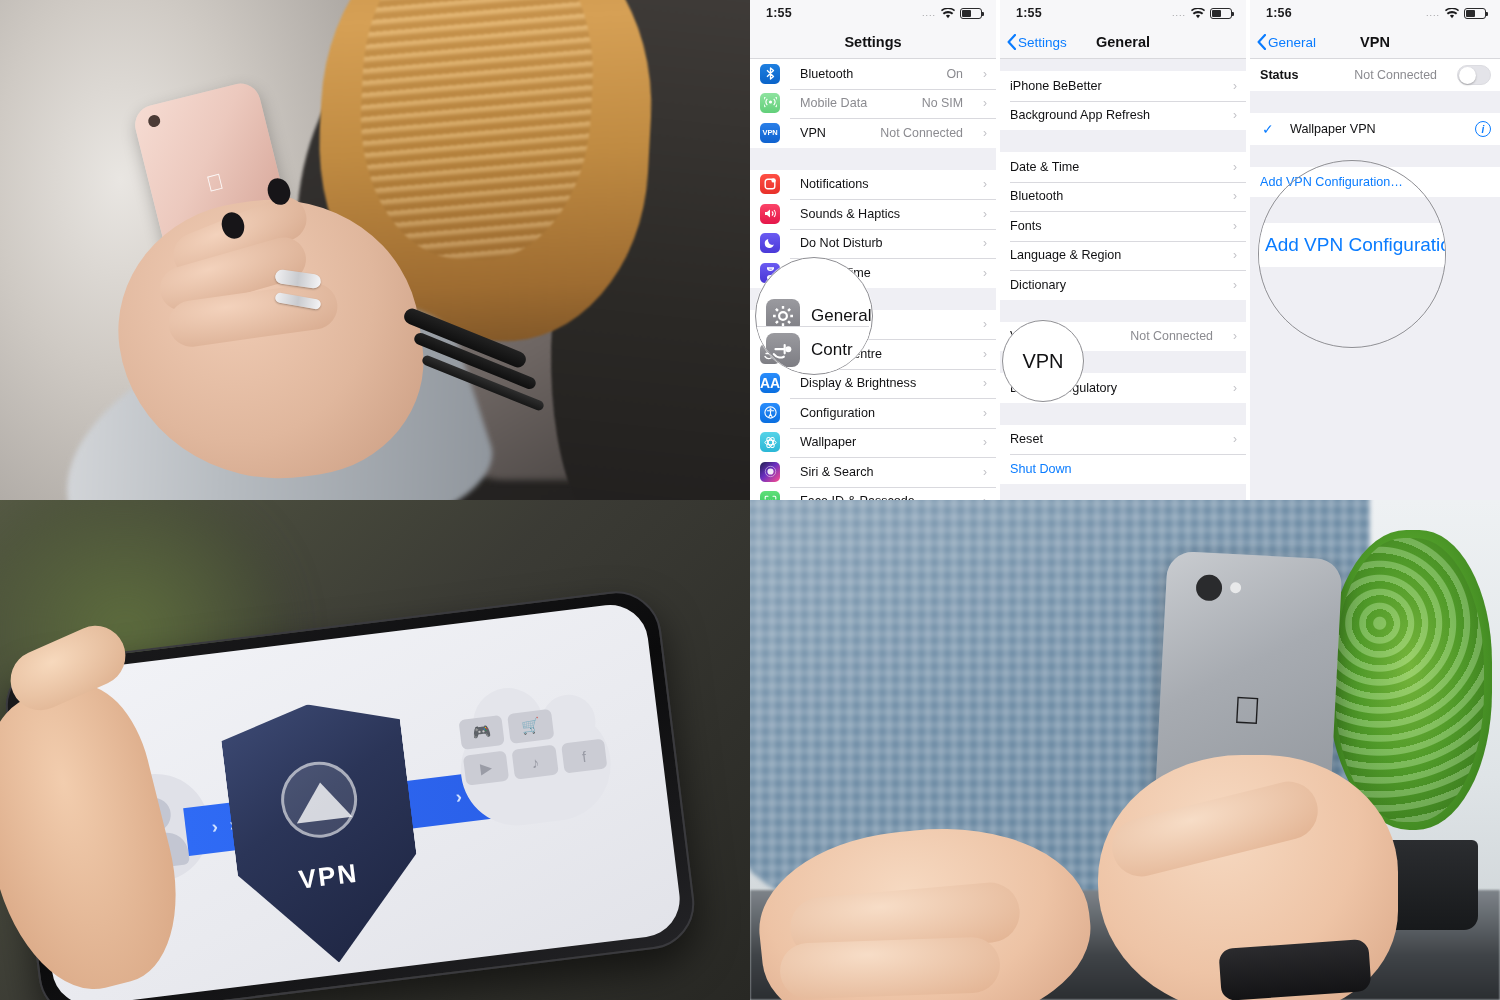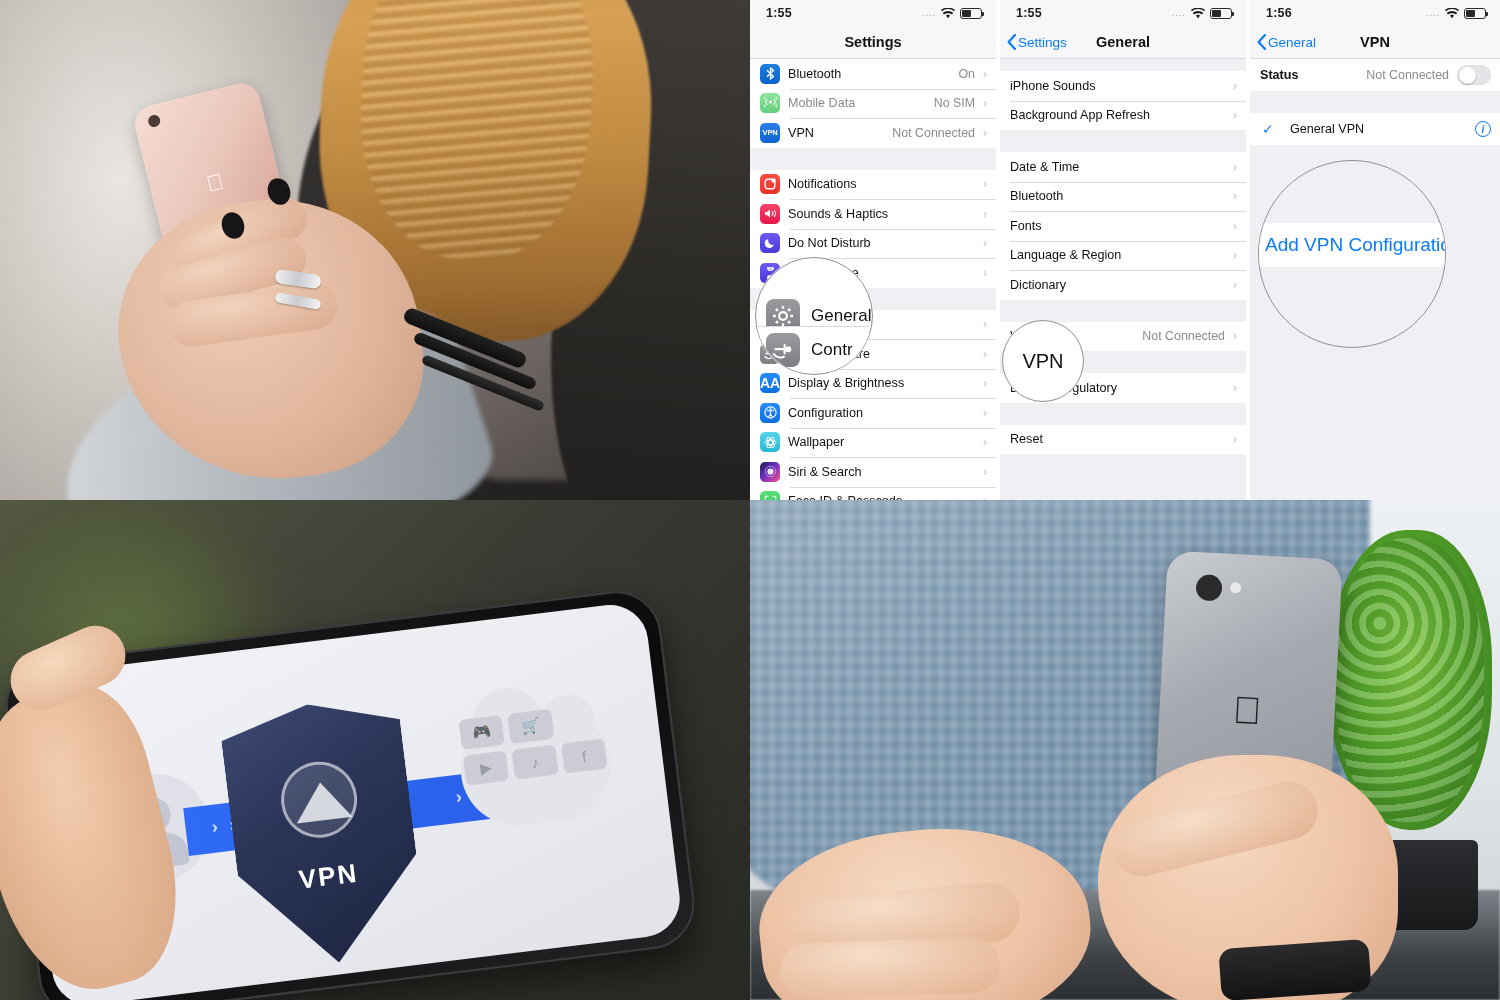--- a/index.html
+++ b/index.html
@@ -268,21 +268,21 @@
     padding-left: 7px; color:#0a7cff; font-size: 13.5px; cursor:pointer;
   }
   .nav-back svg { display:block; }
 
   .list-scroll { background: #efeff4; height: 441px; overflow: hidden; }
   .grp { background:#ffffff; }
   .gap { height: 22px; background:#efeff4; }
   .gap-sm { height: 12px; background:#efeff4; }
 
   .row {
-    display:flex; align-items:center; gap:8px;
+    display:flex; align-items:center; gap:20px;
     height: 29.5px; padding: 0 9px 0 10px;
     background:#ffffff; position:relative; cursor:pointer;
   }
   .row + .row::before {
     content:""; position:absolute; left: 40px; right:0; top:0; height:.5px; background:#d9d9de;
   }
   .row.noicon + .row.noicon::before { left: 10px; }
   .row-label { font-size: 12.6px; color:#111113; flex:1; white-space:nowrap; }
   .row-label.dim { color:#8b8b90; }
   .row-value { font-size: 12.4px; color:#8b8b90; white-space:nowrap; }
@@ -657,21 +657,21 @@
       </span>
       <span class="nav-title">General</span>
     </div>
 
     <div class="list-scroll">
 
       <div class="gap-sm"></div>
 
       <div class="grp">
         <div class="row noicon">
-          <span class="row-label">iPhone Sounds</span>
+          <span class="row-label">iPhone BeBetter</span>
           <span class="chev">›</span>
         </div>
         <div class="row noicon">
           <span class="row-label">Background App Refresh</span>
           <span class="chev">›</span>
         </div>
       </div>
 
       <div class="gap"></div>
 
@@ -716,20 +716,23 @@
           <span class="chev">›</span>
         </div>
       </div>
 
       <div class="gap"></div>
 
       <div class="grp">
         <div class="row noicon">
           <span class="row-label">Reset</span>
           <span class="chev">›</span>
+        </div>
+        <div class="row noicon">
+          <span class="row-label link-row">Shut Down</span>
         </div>
       </div>
 
       <div class="gap-sm"></div>
     </div>
   </div>
 
   <div class="panel-divider-2"></div>
 
   <div class="ios panel-vpn">
@@ -772,27 +775,32 @@
               <span class="knob"></span>
             </span>
         </div>
       </div>
 
       <div class="gap"></div>
 
       <div class="grp">
         <div class="row" style="height:32px; padding-left:12px; gap:14px;">
           <span class="check">✓</span>
-          <span class="row-label">General VPN</span>
+          <span class="row-label">Wallpaper VPN</span>
           <span class="infoi">i</span>
         </div>
       </div>
 
       <div class="gap"></div>
 
+      <div class="grp">
+        <div class="row noicon" style="height:30px;">
+          <span class="row-label link-row">Add VPN Configuration…</span>
+        </div>
+      </div>
     </div>
   </div>
 
   <div class="mag mag-general">
     <div class="mag-inner">
       <span class="mag-ic ic-general">
         <svg width="22" height="22" viewBox="0 0 13 13">
             <circle cx="6.5" cy="6.5" r="2.3" stroke="#fff" stroke-width="1.3" fill="none"></circle>
             <g stroke="#fff" stroke-width="1.4">
               <path d="M6.5 .6v1.6M6.5 10.8v1.6M.6 6.5h1.6M10.8 6.5h1.6M2.3 2.3l1.2 1.2M9.5 9.5l1.2 1.2M10.7 2.3 9.5 3.5M3.5 9.5 2.3 10.7"></path>

